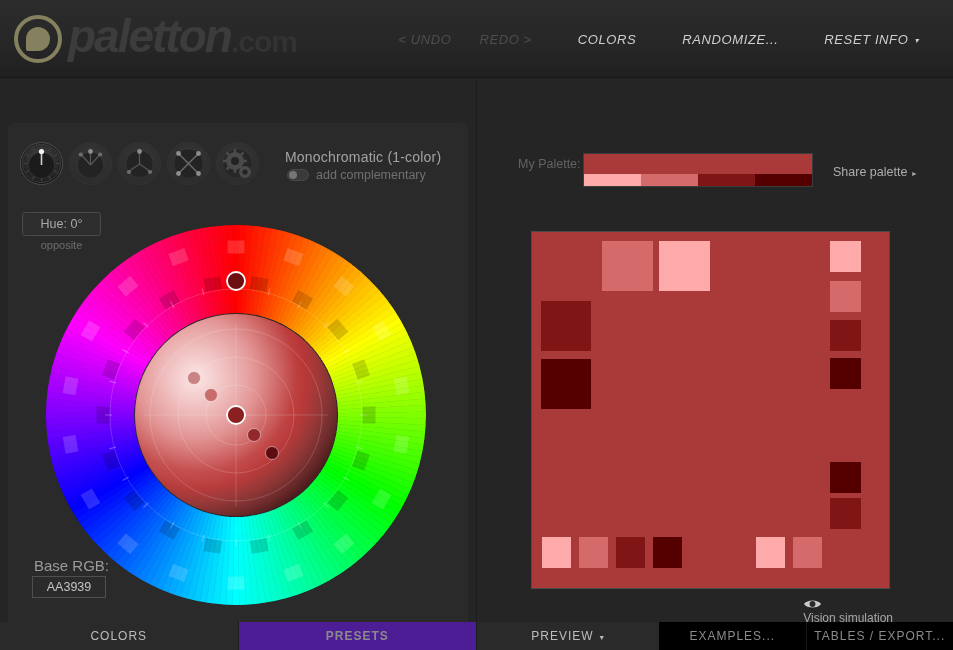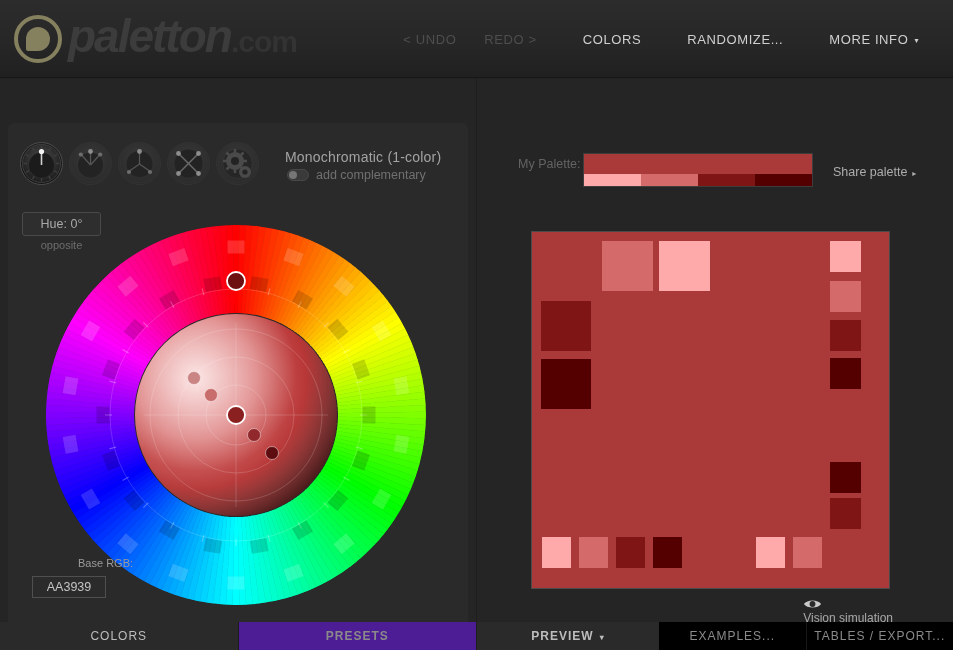--- a/index.html
+++ b/index.html
@@ -30,21 +30,21 @@
     border-radius: 50% 50% 50% 2px;
     background:#85815e;
   }
   #logo-text {
     margin-left:6px; font-size:46px; font-weight:bold; font-style:italic;
     letter-spacing:-2px; line-height:48px;
   }
   #logo-text .nm { color:#3c3c3c; }
   #logo-text .dm { color:#333333; font-size:30px; font-style:normal; font-weight:bold; letter-spacing:-1px;}
 
-  #topnav { position:absolute; right:20px; top:28px; display:flex; align-items:flex-start; gap:0; }
+  #topnav { position:absolute; right:20px; top:28px; display:flex; align-items:flex-start; gap:0;font-style:italic; }
   .navitem {
     font-size:13px; letter-spacing:0.6px; color:#cfcfcf;
     padding:4px 14px; cursor:pointer; white-space:nowrap;
   }
   .navitem.dim { color:#4e4e4e; cursor:default; }
   .navitem .caret { font-size:8px; margin-left:6px; color:#cfcfcf; vertical-align:middle; }
   .navgap { width:18px; }
 
   
   #donate {
@@ -105,21 +105,21 @@
     background:#2e2e2e; color:#a9a9a9; font-size:12.5px;
     display:flex; align-items:center; justify-content:center; cursor:text;
   }
   #hue-opposite {
     position:absolute; left:22px; top:239px; width:79px;
     text-align:center; font-size:11px; color:#6d6d6d; cursor:pointer;
   }
 
   
   #basergb-label {
-    position:absolute; left:34px; top:557px; font-size:11px; color:#9b9b9b;margin-left:44px;
+    position:absolute; left:34px; top:557px; font-size:15px; color:#9b9b9b;
   }
   #basergb-box {
     position:absolute; left:32px; top:576px; width:74px; height:22px;
     border:1px solid #4f4f4f; background:#2b2b2b;
     color:#c3c3c3; font-size:12.5px; text-align:center; line-height:20px; cursor:text;
   }
   #finetune {
     position:absolute; right:24px; top:576px; font-size:12px; color:#8e8e8e; cursor:pointer;
   }
 
@@ -179,21 +179,21 @@
 
   
   #right-tabs {
     position:absolute; left:477px; top:622px; width:476px; height:28px;
     display:flex;
   }
   .rtab {
     text-align:center; font-size:12px; letter-spacing:1px;
     color:#9c9c9c; line-height:28px; cursor:pointer;
   }
-  .rtab.active { background:#2a2a2a; color:#bdbdbd; flex:0 0 182px;font-weight:bold; }
+  .rtab.active { background:#2a2a2a; color:#bdbdbd; flex:0 0 182px; }
   .rtab.inactive { background:#000000; color:#8a8a8a; flex:1; }
   .rtab .caret { font-size:8px; margin-left:6px; }
   .rtab-sep { width:1px; background:#171717; }
   #panel-gap { position:absolute; left:476px; top:79px; width:1px; height:571px; background:#1e1e1e; }
 </style>
 </head>
 <body>
 
 <div id="app">
 
@@ -210,21 +210,21 @@
 
     <div id="topnav">
       <div class="navitem dim">&lt; UNDO</div>
       <div class="navitem dim">REDO &gt;</div>
       <div class="navgap"></div>
       <div class="navitem">COLORS</div>
       <div class="navgap"></div>
       <div class="navitem">RANDOMIZE...</div>
       <div class="navgap"></div>
       <div class="navitem">
-        <span>MORE INFO</span><span class="caret">▾</span>
+        <span>RESET INFO</span><span class="caret">▾</span>
       </div>
     </div>
   </div>
 
   <div id="donate">Donate</div>
 
   <div id="left-panel">
     <div id="left-inner"></div>
   </div>
   <div id="panel-gap"></div>

